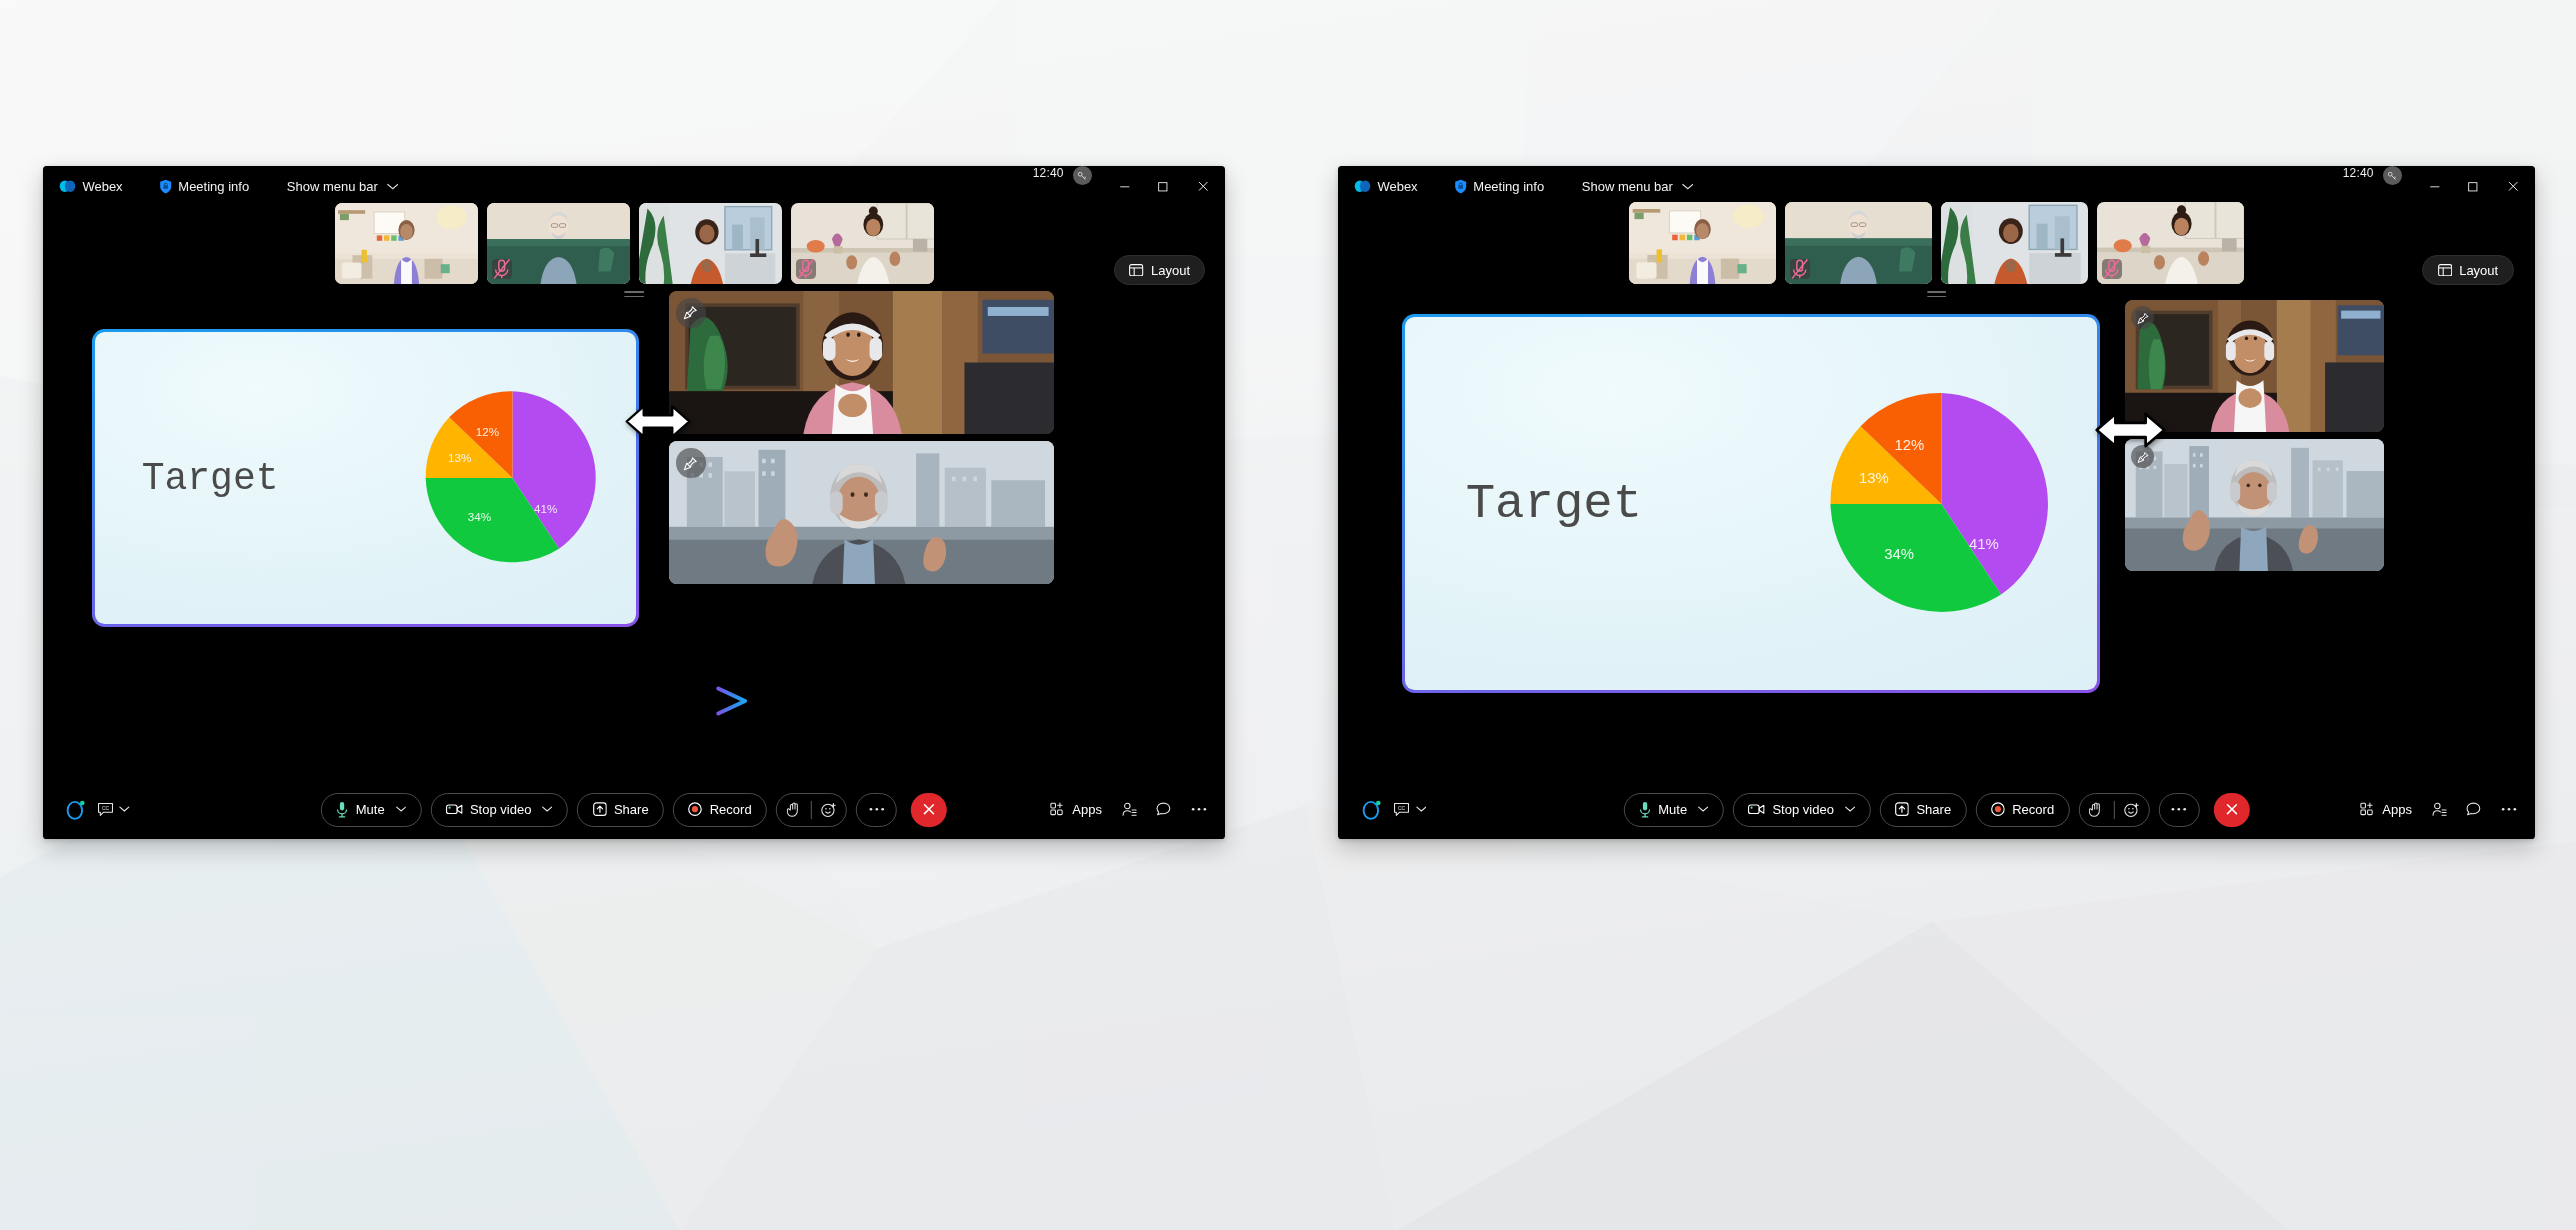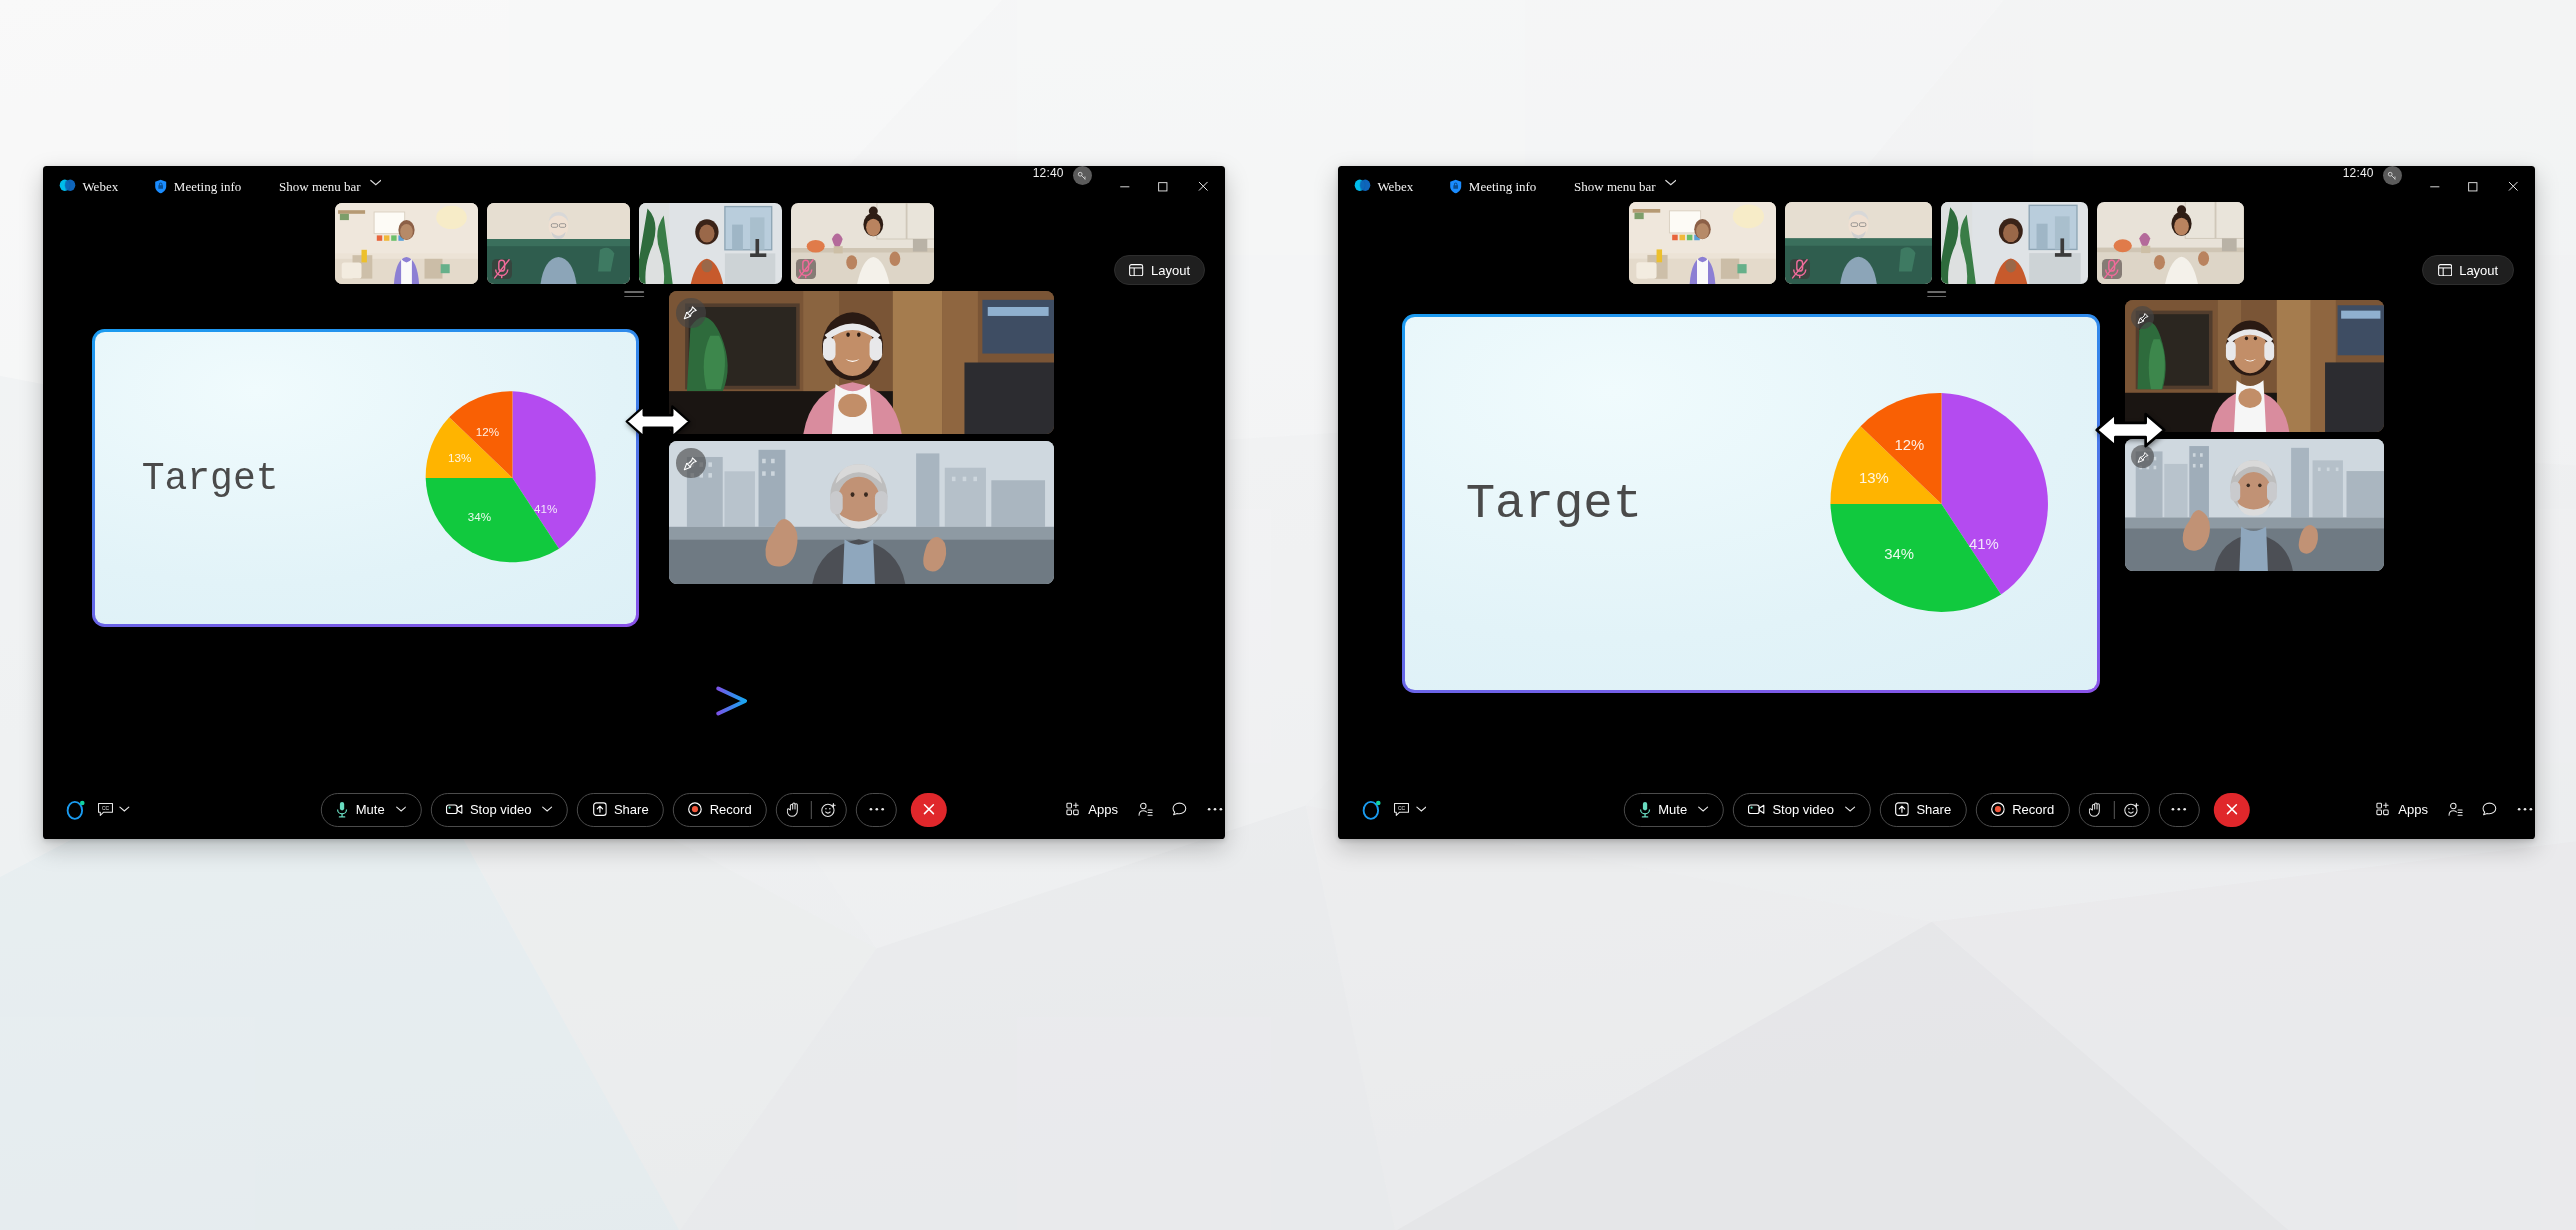--- a/index.html
+++ b/index.html
@@ -28,25 +28,24 @@
 
   
   .titlebar {
     position: relative;
     height: 41px;
     display: flex; align-items: center;
     color: #fff;
   }
   .tb-left { display: flex; align-items: center; gap: 0; padding-left: 14.3px; }
   .tb-item {
-    display: flex; gap: 6.3px;
+    display: flex; align-items: center; gap: 6.3px;
     font-size: 13px; color: #f2f2f2;
     padding: 3.6px 9px; border-radius: 4.5px;
     white-space: nowrap;
-    font-family: Liberation Serif, serif;
   }
   .tb-item:first-child { padding-left: 1.8px; }
   .webex-logo { width: 17px; height: 12.5px; display:block; }
   .shield-ic  { width: 13.4px; height: 15px; display:block; }
   .chev { width: 11.6px; height: 7.2px; display:block; margin-left: 2.7px; opacity:.92 }
   .tb-right {
     position:absolute; right: 0; top: 0; height: 41px;
     display:flex; gap: 0;
   }
   .clock { font-size: 12px; color:#f0f0f0; margin-right: 9px; letter-spacing:0.2px }
@@ -189,21 +188,21 @@
     display:flex; align-items:center; justify-content:center;
   }
   .pill.split .divider { width:0.9px; height:18px; background:#5a5a5a; }
   .pill.dots { width: 41px; padding:0; justify-content:center; }
   .endcall {
     width: 36px; height: 34px; border-radius: 17px;
     background:#e0272b; display:flex; align-items:center; justify-content:center;
     margin-left: 5.4px;
   }
   .tb-far-right {
-    position:absolute; right: 2px;
+    position:absolute; right: 18px;
     display:flex; align-items:center; gap: 19.7px;
     color:#fff; font-size: 13px;
   }
   .tb-far-right .item { display:flex; align-items:center; gap: 7.2px; }
 </style>
 </head>
 <body>
 
 <svg id="bg-poly" viewBox="0 0 2880 1376" preserveAspectRatio="none">
   <defs>

